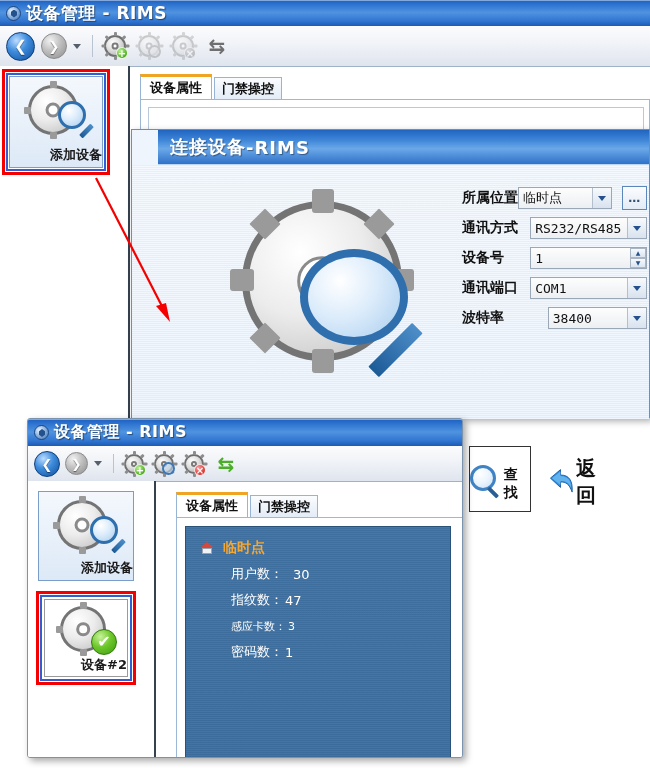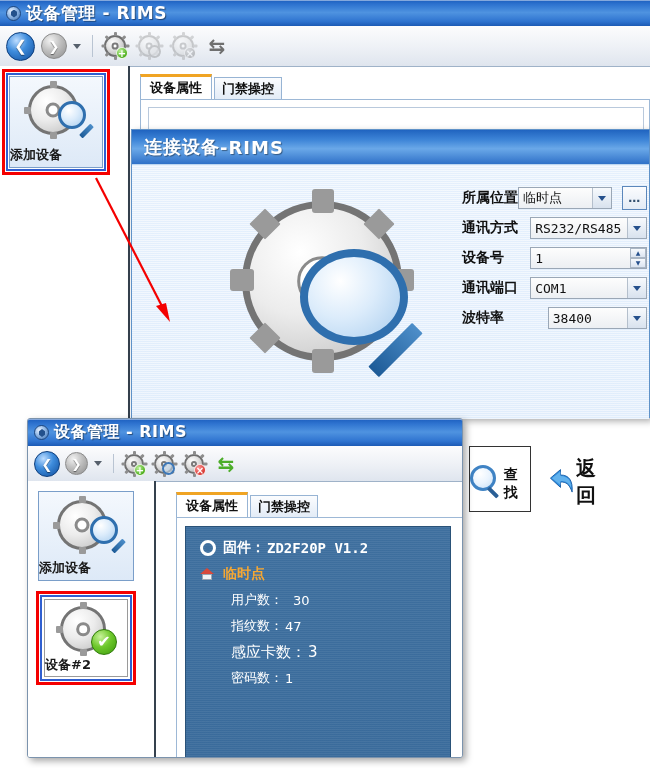--- a/index.html
+++ b/index.html
@@ -66,21 +66,21 @@
   .badge.cross{background:radial-gradient(circle at 35% 30%,#ff9b9b,#d8352f 70%,#9b1612);}
   .mag-lens{
     position:absolute;right:-1px;bottom:-1px;width:13px;height:13px;border-radius:50%;
     border:2px solid #3d78b8;box-sizing:border-box;background:rgba(200,225,250,.55);}
   .refresh-ico{position:relative;flex:none;color:#6f6f6f;font-weight:bold;text-align:center;}
 
   
   .sidebar{background:#fff;border-right:2px solid #35414e;box-sizing:border-box;}
   .devbtn{
     background:linear-gradient(to bottom,#f4f8fd,#dde9f7);
-    border:1px solid #7a9ec9;display:flex;flex-direction:column;align-items:flex-start;justify-content:flex-end;
+    border:1px solid #7a9ec9;display:flex;flex-direction:column;align-items:flex-end;justify-content:flex-end;
     box-sizing:border-box;position:relative;
   }
   .devbtn.plain{background:#fff;border:1px solid #9a9a9a;}
   .devbtn .lbl{font-weight:bold;color:#1a1a1a;white-space:nowrap;}
   .bigicon{position:absolute;left:50%;transform:translateX(-50%);}
   .bigicon .bg-gear{
     position:absolute;left:0;top:0;width:100%;height:100%;border-radius:50%;
     background:radial-gradient(circle at 35% 30%,#ffffff 0%,#ececec 45%,#bdbdbd 100%);
     border:3px solid #747474;box-sizing:border-box;
   }
@@ -264,21 +264,21 @@
       </div>
       <div class="tab" style="height:22px;padding:0 7px;font-size:13px;margin-left:2px;">
         <span>门禁操控</span>
       </div>
     </div>
     <div class="tabpane" style="position:absolute;left:140px;top:99px;width:510px;height:319px;"></div>
     <div style="position:absolute;left:148px;top:107px;width:496px;height:305px;border:1px solid #b9c9dc;background:#fff;box-sizing:border-box;"></div>
   </div>
 
   <div class="dlg shadow-win" style="left:131px;top:129px;width:519px;height:289px;">
-    <div class="dlg-title" style="height:34px;font-size:18px;">
+    <div class="dlg-title" style="height:34px;font-size:18px;margin-left:26px;">
       <span>连接设备</span>
         <span> - </span>
         <span>RIMS</span>
     </div>
     <div class="dlg-body" style="height:254px;">
 
       <div class="bigicon" style="left:110px;top:36px;transform:none;width:190px;height:190px;">
         <span class="bg-gear" style="left:0;top:0;width:160px;height:160px;border-width:7px;"></span>
         <span class="tooth" style="left:70px;top:-12px;width:22px;height:24px;border-radius:3px;"></span>
         <span class="tooth" style="left:70px;top:148px;width:22px;height:24px;border-radius:3px;"></span>
@@ -453,43 +453,38 @@
         <span>设备属性</span>
       </div>
       <div class="tab" style="height:22px;padding:0 7px;font-size:13px;margin-left:2px;">
         <span>门禁操控</span>
       </div>
     </div>
     <div class="tabpane" style="position:absolute;left:148px;top:98px;width:288px;height:242px;"></div>
 
     <div class="detail" style="position:absolute;left:157px;top:107px;width:266px;height:233px;padding:8px 0 0 14px;">
 
-      <div class="line" style="height:26px;font-size:14px;">
-        <span class="gear-small-ico" style="width:16px;height:16px;margin-right:7px;"></span>
-        <span style="font-weight:bold;">固件：</span>
-        <span class="fw" style="margin-left:2px;">ZD2F20P V1.2</span>
-      </div>
 
       <div class="line" style="height:26px;font-size:14px;">
         <span class="house-ico" style="width:14px;height:14px;margin-right:9px;">
           <i class="roof"></i>
             <i class="body"></i>
         </span>
         <span class="loc">临时点</span>
       </div>
 
       <div class="line" style="height:26px;font-size:13px;padding-left:31px;">
         <span>用户数：</span>
         <span style="margin-left:10px;">30</span>
       </div>
       <div class="line" style="height:26px;font-size:13px;padding-left:31px;">
         <span>指纹数：</span>
         <span style="margin-left:2px;">47</span>
       </div>
-      <div class="line" style="height:26px;font-size:15px;padding-left:31px;">
+      <div class="line" style="height:26px;font-size:11px;padding-left:31px;">
         <span>感应卡数：</span>
         <span style="margin-left:2px;">3</span>
       </div>
       <div class="line" style="height:26px;font-size:13px;padding-left:31px;">
         <span>密码数：</span>
         <span style="margin-left:2px;">1</span>
       </div>
     </div>
   </div>
 

